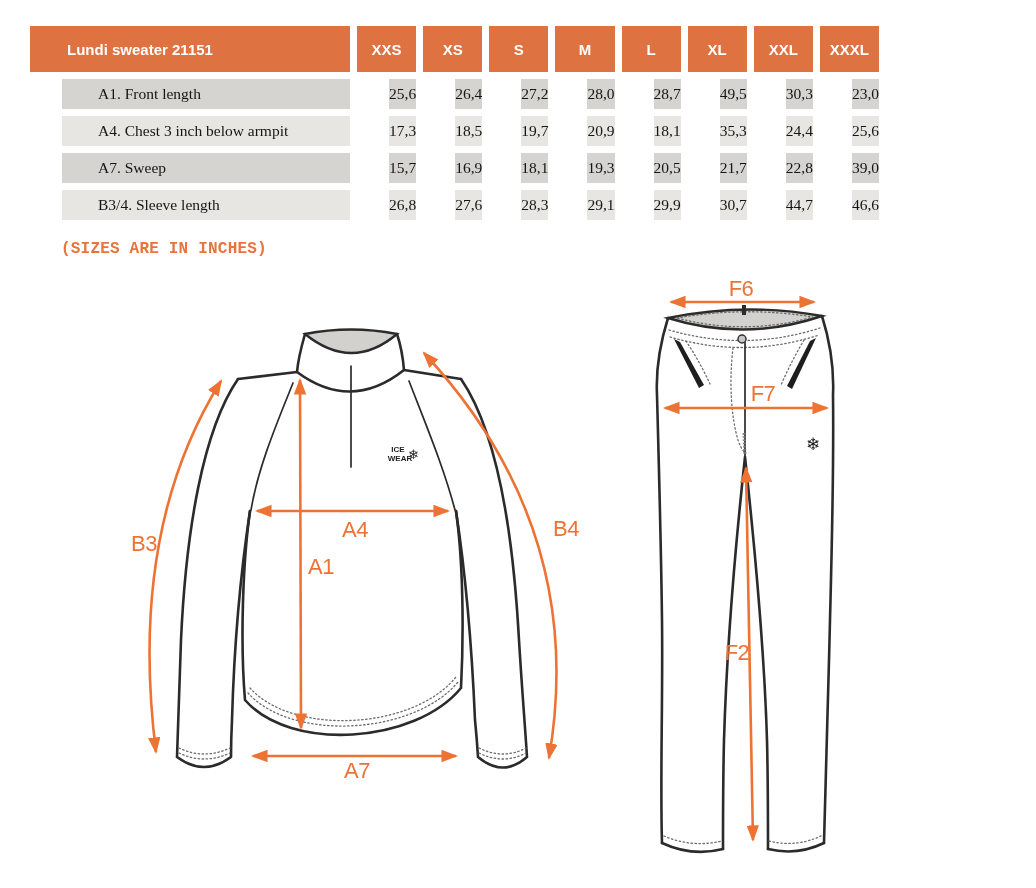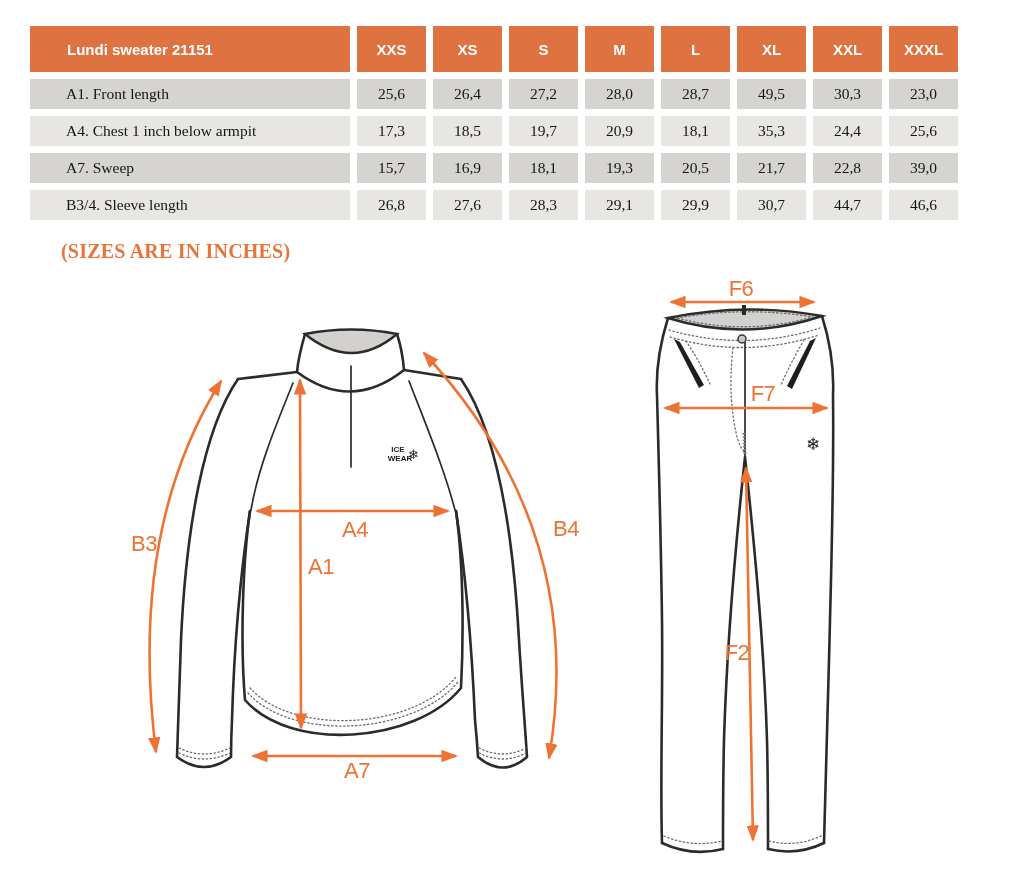--- a/index.html
+++ b/index.html
@@ -2,43 +2,43 @@
 <html><head>
 <meta charset="utf-8">
 <style>
   html,body{margin:0;padding:0;background:#ffffff;}
   body{width:1036px;height:888px;position:relative;overflow:hidden;
        font-family:"Liberation Sans",sans-serif;}
   .page{position:absolute;inset:0;}
 
   
   #size-table{
-    position:absolute;left:30px;top:26px;width:928px;
+    position:absolute;left:30px;top:26px;width:824px;
     display:grid;grid-template-columns:320px repeat(8,1fr);
     gap:7px;
   }
   #size-table .th{
     background:#DE7240;color:#ffffff;height:46px;
     display:flex;align-items:center;justify-content:center;
     font-family:"Liberation Sans",sans-serif;font-size:15px;font-weight:bold;
   }
   #size-table .th.title{justify-content:flex-start;padding-left:37px;}
   #size-table .td{
     height:30px;display:flex;align-items:center;justify-content:center;
-    font-family:"Liberation Serif",serif;font-size:15.5px;color:#151515;
+    font-family:"Liberation Serif",serif;font-size:15.5px;color:#151515;margin-left:32px;
   }
   #size-table .td.label{justify-content:flex-start;padding-left:36px;}
   #size-table .row-a{background:#d5d4d0;}
   #size-table .row-b{background:#e7e6e2;}
 
   
   #units-note{
     position:absolute;left:61px;top:240px;
-    color:#E8743B;font-size:20px;font-weight:600;letter-spacing:.2px;
-    font-family:Liberation Serif, serif;
+    color:#E8743B;font-size:16px;font-weight:600;letter-spacing:.2px;
+    font-family:Liberation Mono, monospace;
   }
 
   
   #diagram{position:absolute;left:0;top:260px;}
   .outline{fill:none;stroke:#2b2b2b;stroke-width:2.6;stroke-linecap:round;stroke-linejoin:round;}
   .seam{fill:none;stroke:#2b2b2b;stroke-width:1.7;stroke-linecap:round;}
   .stitch{fill:none;stroke:#6b6b6b;stroke-width:1.3;stroke-dasharray:1.4 2.6;stroke-linecap:round;}
   .grayfill{fill:#d3d1cd;stroke:#2b2b2b;stroke-width:2.4;}
   .arrow{fill:none;stroke:#ED7335;stroke-width:2.6;}
   .mlabel{fill:#ED7335;font-family:"Liberation Sans",sans-serif;font-size:22px;letter-spacing:-.5px;text-anchor:middle;}
@@ -61,21 +61,21 @@
       <div class="th">XXXL</div>
       <div class="td label row-a">A1. Front length</div>
       <div class="td row-a">25,6</div>
       <div class="td row-a">26,4</div>
       <div class="td row-a">27,2</div>
       <div class="td row-a">28,0</div>
       <div class="td row-a">28,7</div>
       <div class="td row-a">49,5</div>
       <div class="td row-a">30,3</div>
       <div class="td row-a">23,0</div>
-      <div class="td label row-b">A4. Chest 1 inch below armpit</div>
+      <div class="td label row-b">A4. Chest 3 inch below armpit</div>
       <div class="td row-b">17,3</div>
       <div class="td row-b">18,5</div>
       <div class="td row-b">19,7</div>
       <div class="td row-b">20,9</div>
       <div class="td row-b">18,1</div>
       <div class="td row-b">35,3</div>
       <div class="td row-b">24,4</div>
       <div class="td row-b">25,6</div>
       <div class="td label row-a">A7. Sweep</div>
       <div class="td row-a">15,7</div>

